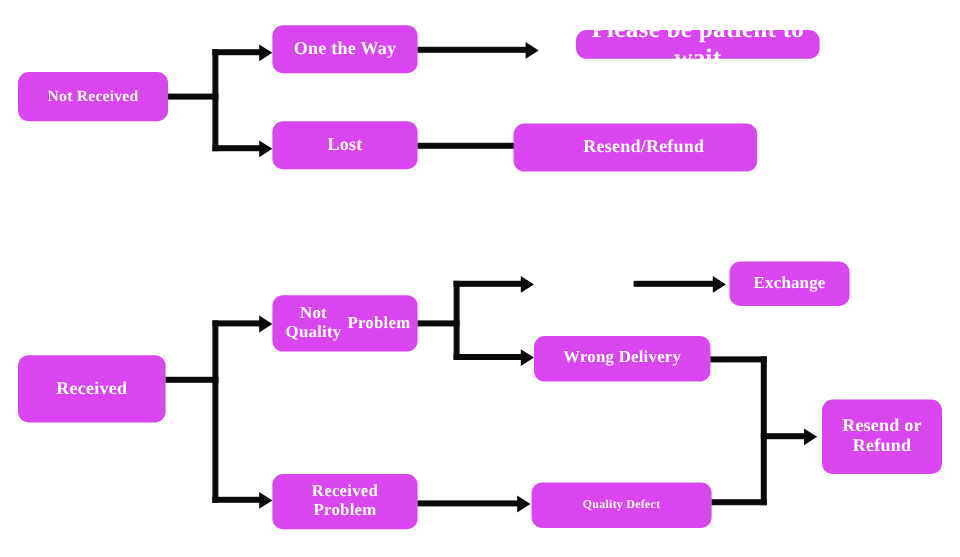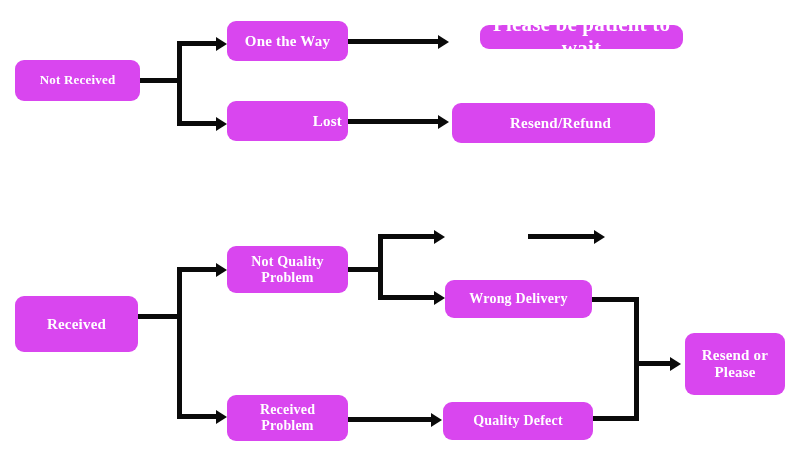--- a/index.html
+++ b/index.html
@@ -66,79 +66,82 @@
     <span>One the Way</span>
   </div>
 
   <div class="edge h" style="left:348px; top:39px; width:92px;"></div>
   <div class="arrow" style="left:438px; top:34.5px;"></div>
 
   <div class="node" style="left:480px; top:25px; width:203px; height:24px; font-size:21px;">
     <span>Please be patient to wait</span>
   </div>
 
-  <div class="node" style="left:227px; top:101px; width:121px; height:40px; font-size:15px;justify-content:flex-end;">
+  <div class="node" style="left:227px; top:101px; width:121px; height:40px; font-size:15px;">
     <span>Lost</span>
   </div>
 
   <div class="edge h" style="left:348px; top:119px; width:92px;"></div>
   <div class="arrow" style="left:438px; top:114.5px;"></div>
 
-  <div class="node" style="left:452px; top:103px; width:203px; height:40px; font-size:15px;padding-left:20px;">
+  <div class="node" style="left:428px; top:103px; width:203px; height:40px; font-size:15px;padding-left:20px;">
     <span>Resend/Refund</span>
   </div>
 
   <div class="node" style="left:15px; top:296px; width:123px; height:56px; font-size:15px;">
     <span>Received</span>
   </div>
 
   <div class="edge h" style="left:138px; top:314px; width:44px;"></div>
   <div class="edge v" style="left:177px; top:267px; height:152px;"></div>
   <div class="edge h" style="left:177px; top:267px; width:42px;"></div>
   <div class="arrow" style="left:216px; top:262.5px;"></div>
   <div class="edge h" style="left:177px; top:414px; width:42px;"></div>
   <div class="arrow" style="left:216px; top:409.5px;"></div>
 
-  <div class="node" style="left:227px; top:246px; width:121px; height:47px; font-size:14px; flex-direction:column;">
+  <div class="node" style="left:227px; top:246px; width:121px; height:47px; font-size:14px; ">
     <span>Not Quality</span>
     <span>Problem</span>
   </div>
 
   <div class="edge h" style="left:348px; top:267px; width:35px;"></div>
   <div class="edge v" style="left:378px; top:234px; height:66px;"></div>
   <div class="edge h" style="left:378px; top:234px; width:58px;"></div>
   <div class="arrow" style="left:434px; top:229.5px;"></div>
   <div class="edge h" style="left:378px; top:295px; width:58px;"></div>
   <div class="arrow" style="left:434px; top:290.5px;"></div>
 
 
   <div class="edge h" style="left:528px; top:234px; width:68px;"></div>
   <div class="arrow" style="left:594px; top:229.5px;"></div>
 
+  <div class="node" style="left:608px; top:218px; width:100px; height:37px; font-size:14px;">
+    <span>Exchange</span>
+  </div>
 
   <div class="node" style="left:445px; top:280px; width:147px; height:38px; font-size:14px;text-align:right;">
     <span>Wrong Delivery</span>
   </div>
 
   <div class="node" style="left:227px; top:395px; width:121px; height:46px; font-size:14px; flex-direction:column;">
     <span>Received</span>
     <span>Problem</span>
   </div>
 
   <div class="edge h" style="left:348px; top:417px; width:85px;"></div>
   <div class="arrow" style="left:431px; top:412.5px;"></div>
 
-  <div class="node" style="left:443px; top:402px; width:150px; height:38px; font-size:14px;">
+  <div class="node" style="left:443px; top:402px; width:150px; height:38px; font-size:10px;">
     <span>Quality Defect</span>
   </div>
 
   <div class="edge h" style="left:592px; top:297px; width:47px;"></div>
   <div class="edge h" style="left:593px; top:416px; width:46px;"></div>
   <div class="edge v" style="left:634px; top:297px; height:124px;"></div>
   <div class="edge h" style="left:634px; top:361px; width:38px;"></div>
   <div class="arrow" style="left:670px; top:356.5px;"></div>
 
   <div class="node" style="left:685px; top:333px; width:100px; height:62px; font-size:15px; flex-direction:column;justify-content:center;">
     <span>Resend or</span>
-    <span>Please</span>
+    <span>Refund</span>
   </div>
 
 </div>
 
 </body></html>

